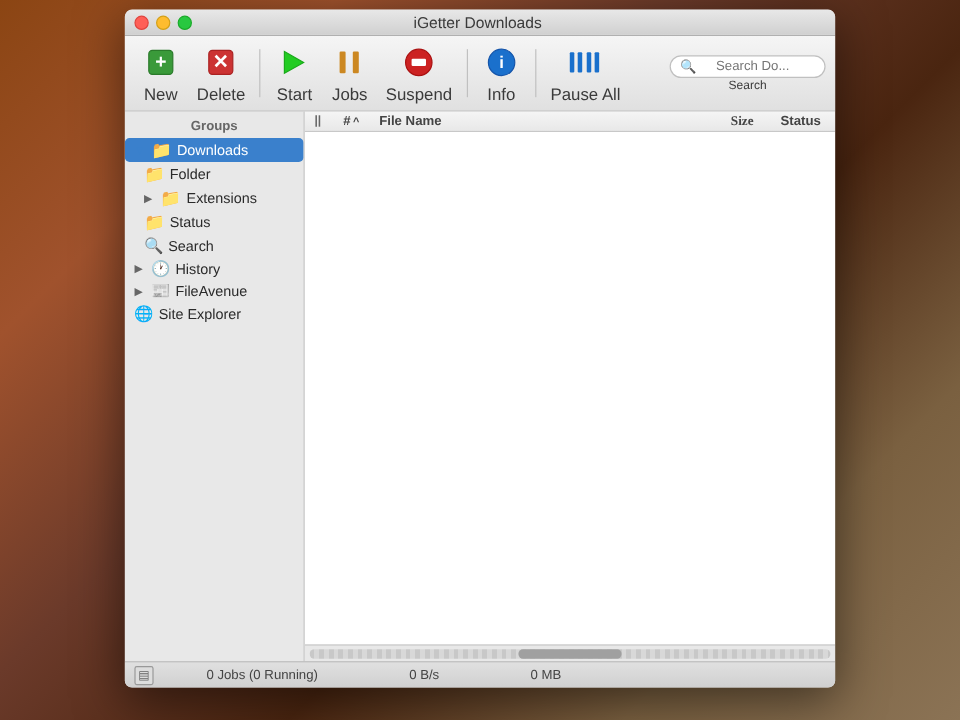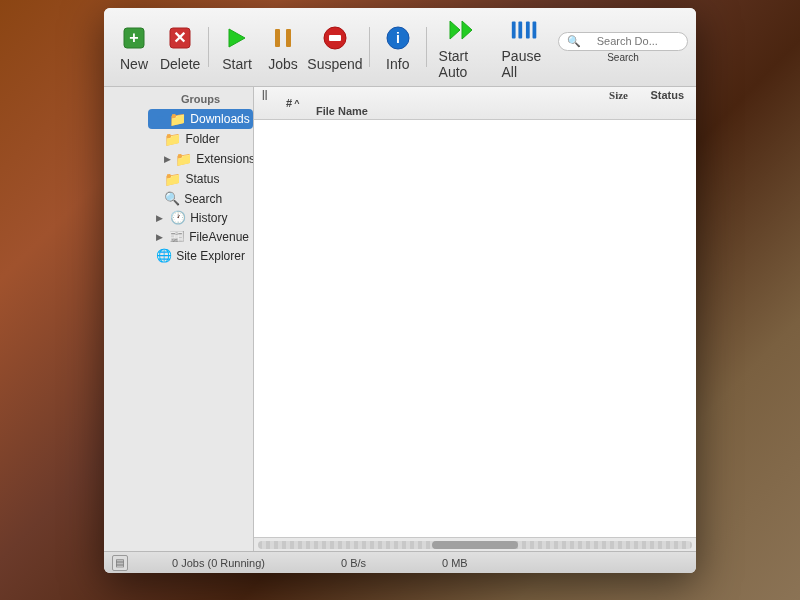--- a/index.html
+++ b/index.html
@@ -149,21 +149,20 @@
 
     
     .sidebar {
       width: 150px;
       background: #e8e8e8;
       border-right: 1px solid #c0c0c0;
       display: flex;
       flex-direction: column;
       flex-shrink: 0;
       overflow-y: auto;
-      padding-left: 44px;
     }
 
     .sidebar-header {
       font-size: 11px;
       font-weight: 600;
       color: #666;
       padding: 6px 8px 4px;
       text-align: center;
     }
 
@@ -216,21 +215,21 @@
       font-weight: 600;
       color: #444;
     }
 
     .col-num {
       width: 30px;
       display: flex;
       align-items: center;
       gap: 2px;
     }
-    .col-name { flex: 1; margin-top: 16px; }
+    .col-name { flex: 1; }
     .col-size { width: 60px; text-align: right; font-family: Liberation Serif, serif; }
     .col-status { width: 60px; text-align: right; padding-right: 4px; }
 
     .col-pause {
       width: 24px;
       font-size: 10px;
       color: #666;
     }
 
     .content-list {
@@ -312,20 +311,28 @@
     .fileavenue-icon { color: #aa3322; font-size: 13px; }
     .siteexplorer-icon { color: #6644aa; font-size: 13px; }
   </style>
 </head>
 <body>
 
 <div class="desktop-bg"></div>
 
 <div class="window">
 
+  <div class="titlebar">
+    <div class="traffic-lights">
+      <div class="traffic-light tl-close"></div>
+      <div class="traffic-light tl-minimize"></div>
+      <div class="traffic-light tl-maximize"></div>
+    </div>
+    <span class="titlebar-title">iGetter Downloads</span>
+  </div>
 
   <div class="toolbar">
 
     <div class="toolbar-btn">
       <div class="toolbar-icon icon-new">
         <svg width="28" height="28" viewBox="0 0 28 28">
           <rect x="4" y="4" width="20" height="20" rx="3" fill="#3a9a3a" stroke="#2a7a2a" stroke-width="1"></rect>
           <text x="14" y="19" text-anchor="middle" fill="white" font-size="16" font-weight="bold">+</text>
         </svg>
       </div>
@@ -380,29 +387,20 @@
         <svg width="28" height="28" viewBox="0 0 28 28">
           <circle cx="14" cy="14" r="11" fill="#1a70cc" stroke="#1555aa" stroke-width="1"></circle>
           <text x="14" y="19" text-anchor="middle" fill="white" font-size="14" font-weight="bold">i</text>
         </svg>
       </div>
       <span class="toolbar-label">Info</span>
     </div>
 
     <div class="toolbar-separator"></div>
 
-    <div class="toolbar-btn">
-      <div class="toolbar-icon">
-        <svg width="32" height="28" viewBox="0 0 32 28">
-          <polygon points="3,5 13,14 3,23" fill="#22cc22" stroke="#1aaa1a" stroke-width="1"></polygon>
-          <polygon points="15,5 25,14 15,23" fill="#22cc22" stroke="#1aaa1a" stroke-width="1"></polygon>
-        </svg>
-      </div>
-      <span class="toolbar-label">Start Auto</span>
-    </div>
 
     <div class="toolbar-btn">
       <div class="toolbar-icon">
         <svg width="34" height="28" viewBox="0 0 34 28">
           <rect x="3" y="5" width="4" height="18" rx="1" fill="#1a70cc"></rect>
           <rect x="10" y="5" width="4" height="18" rx="1" fill="#1a70cc"></rect>
           <rect x="18" y="5" width="4" height="18" rx="1" fill="#1a70cc"></rect>
           <rect x="25" y="5" width="4" height="18" rx="1" fill="#1a70cc"></rect>
         </svg>
       </div>

